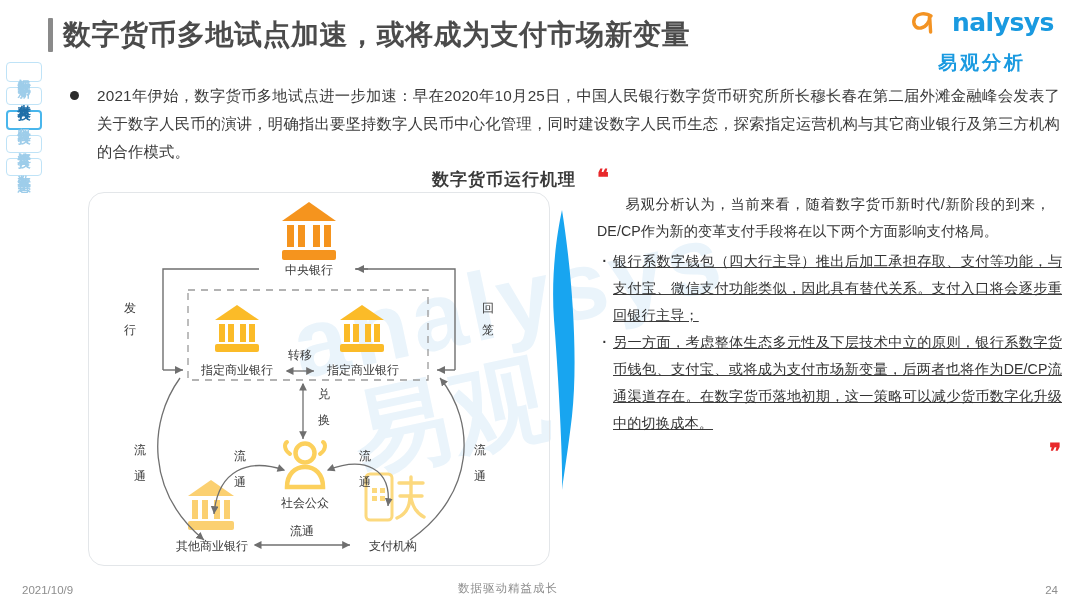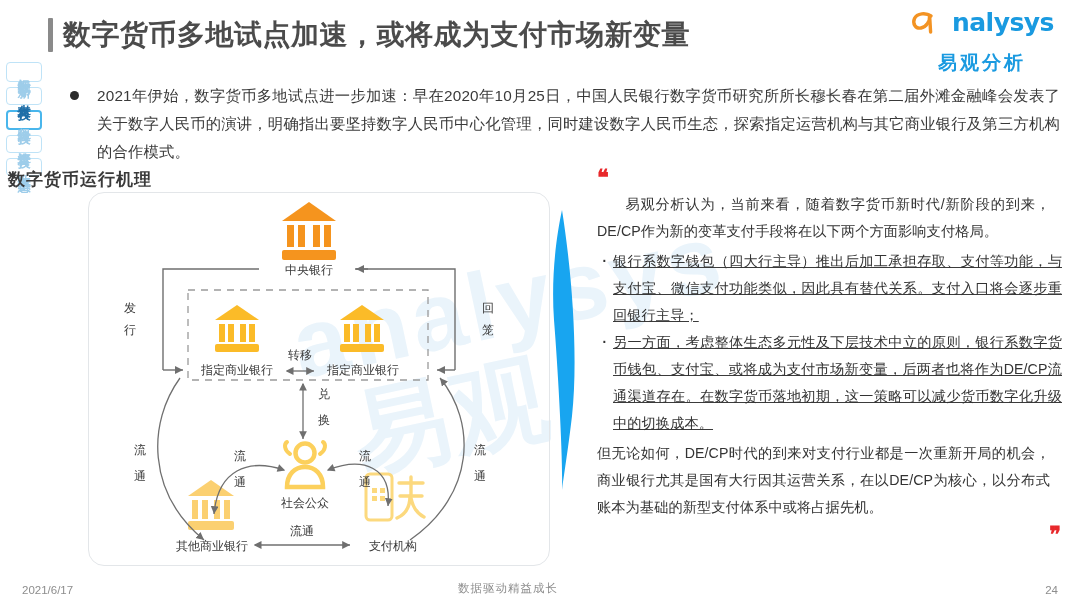--- a/index.html
+++ b/index.html
@@ -71,21 +71,21 @@
     width:9px;height:9px;border-radius:50%;background:#2b2b2b;
     margin-top:9px;margin-right:18px;flex:0 0 auto;
   }
   .bullet-text{
     font-size:15.3px;line-height:28px;color:#3a3a3a;letter-spacing:0.2px;
     text-align:justify;
   }
 
   
   .diagram-title{
-    position:absolute;left:8px;top:168px;width:560px;text-align:left;
+    position:absolute;left:16px;top:168px;width:560px;text-align:right;
     font-size:17px;font-weight:bold;color:#3a3a3a;letter-spacing:1px;z-index:5;
   }
   .diagram-card{
     position:absolute;left:88px;top:192px;width:460px;height:372px;
     border:1px solid #e3e6e9;border-radius:16px;background:transparent;z-index:1;
   }
   .diagram-svg{position:absolute;left:88px;top:192px;z-index:3;}
   .diag-label{
     font-family:"Liberation Sans","DejaVu Sans",sans-serif;
     font-size:12px;fill:#3a3a3a;
@@ -298,23 +298,22 @@
     </svg>
   </div>
 
   <div class="right-col">
     <div class="qmark-open">❝</div>
     <p class="rc-para rc-indent">易观分析认为，当前来看，随着数字货币新时代/新阶段的到来，DE/CP作为新的变革支付手段将在以下两个方面影响支付格局。</p>
     <ul class="rc-list">
       <li class="rc-li">银行系数字钱包（四大行主导）推出后加工承担存取、支付等功能，与支付宝、微信支付功能类似，因此具有替代关系。支付入口将会逐步重回银行主导；</li>
       <li class="rc-li">另一方面，考虑整体生态多元性及下层技术中立的原则，银行系数字货币钱包、支付宝、或将成为支付市场新变量，后两者也将作为DE/CP流通渠道存在。在数字货币落地初期，这一策略可以减少货币数字化升级中的切换成本。</li>
     </ul>
-    <p class="rc-para">但无论如何，DE/CP时代的到来对支付行业都是一次重新开局的机会，商业银行尤其是国有大行因其运营关系，在以DE/CP为核心，以分布式账本为基础的新型支付体系中或将占据先机。</p>
     <div class="qmark-close">❞</div>
   </div>
 
   <div class="footer">
-    <div class="f-left">2021/6/17</div>
+    <div class="f-left">2021/10/9</div>
     <div class="f-center">数据驱动精益成长</div>
     <div class="f-right">24</div>
   </div>
 
 </div>
 
 </body></html>

